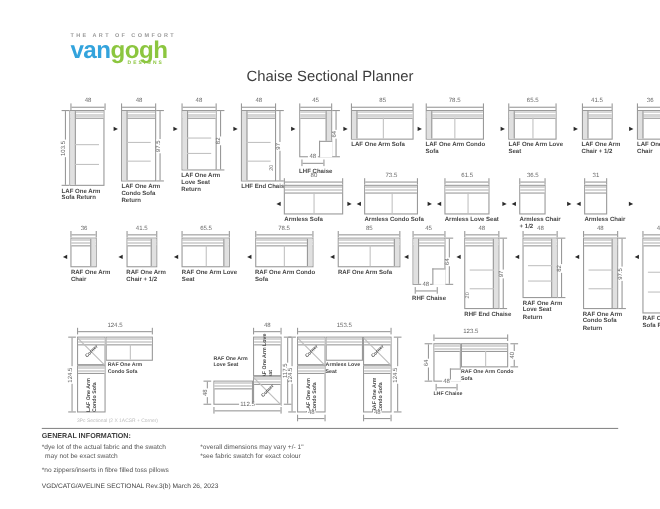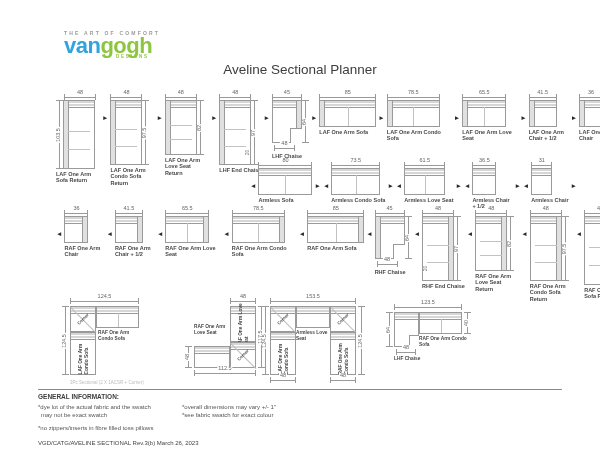--- a/index.html
+++ b/index.html
@@ -69,21 +69,21 @@
 <body>
 
 <div class="canvas">
 
   <div class="logo">
     <div class="tagline">THE ART OF COMFORT</div>
     <div class="brand"><span class="van">van</span><span class="gogh">gogh</span></div>
     <div class="designs">DESIGNS</div>
   </div>
 
-  <div class="title">Aveline Sectional Planner</div>
+  <div class="title">Chaise Sectional Planner</div>
 
   <div class="prow" id="row-laf" style="top:82px;left:56px;">
       <div class="pcol">
         <div class="dimh" style="width: 32px; margin-left: 8px;">
           <div class="dline"></div>
           <span class="dnum">48</span>
         </div>
         <div class="pwrap">
           <div class="dimv" style="height: 69px;">
             <div class="vline"></div>

